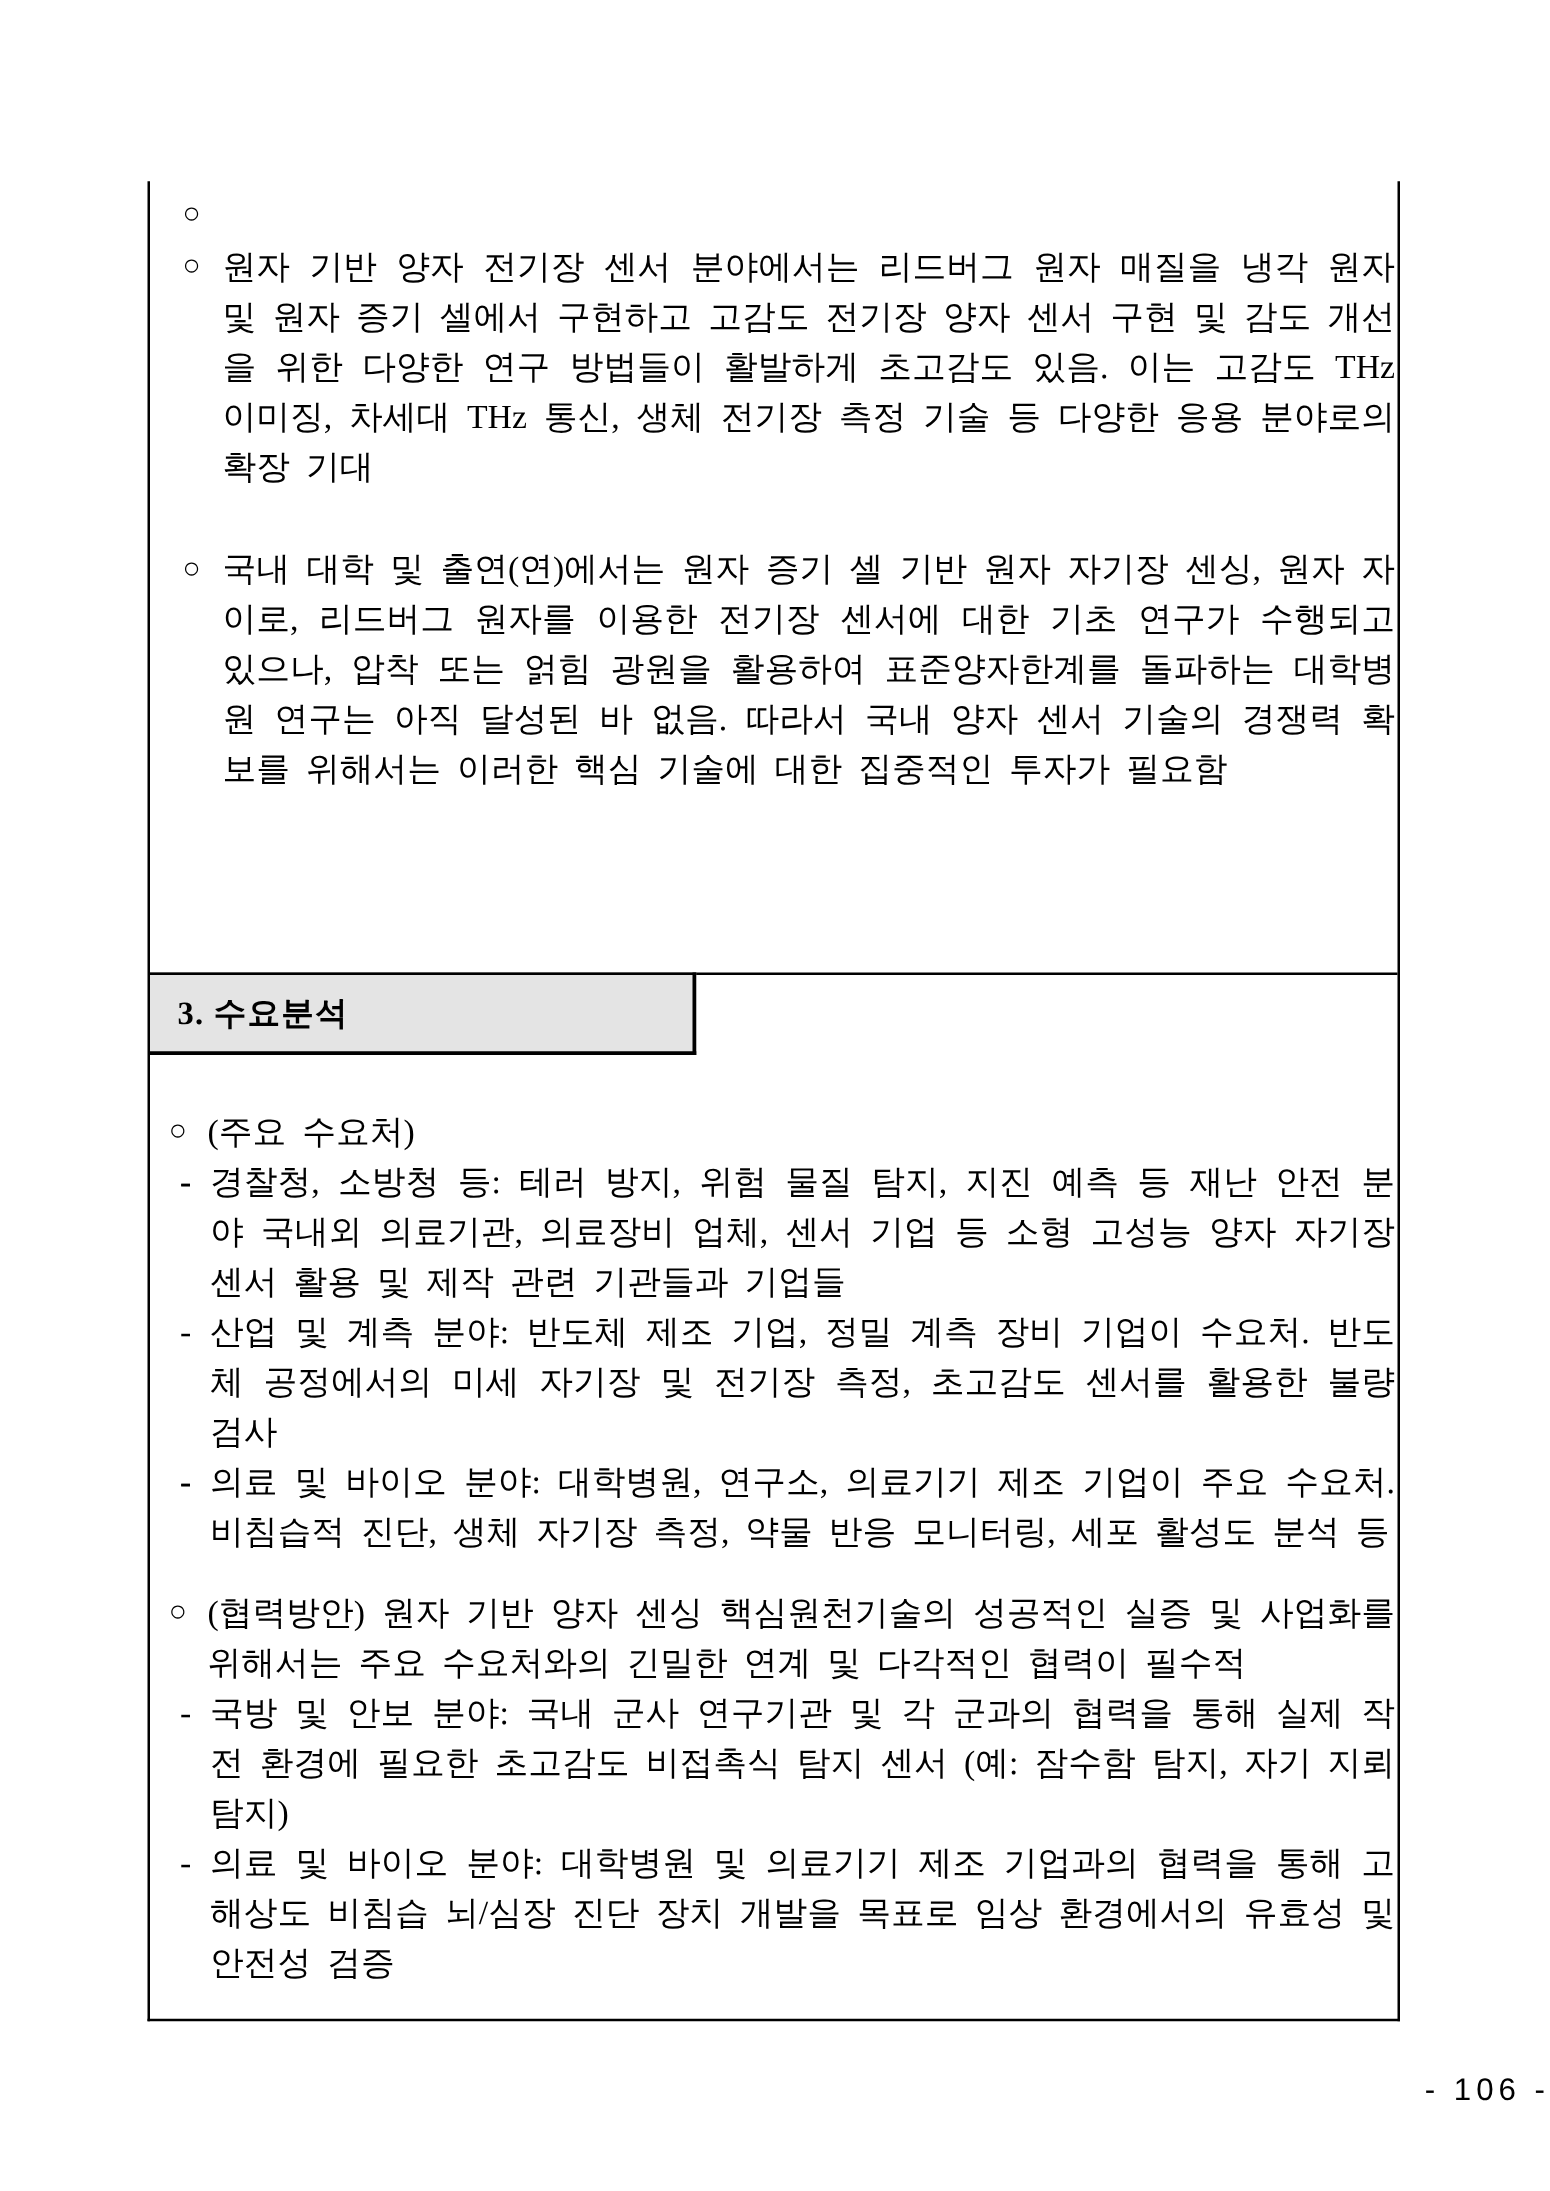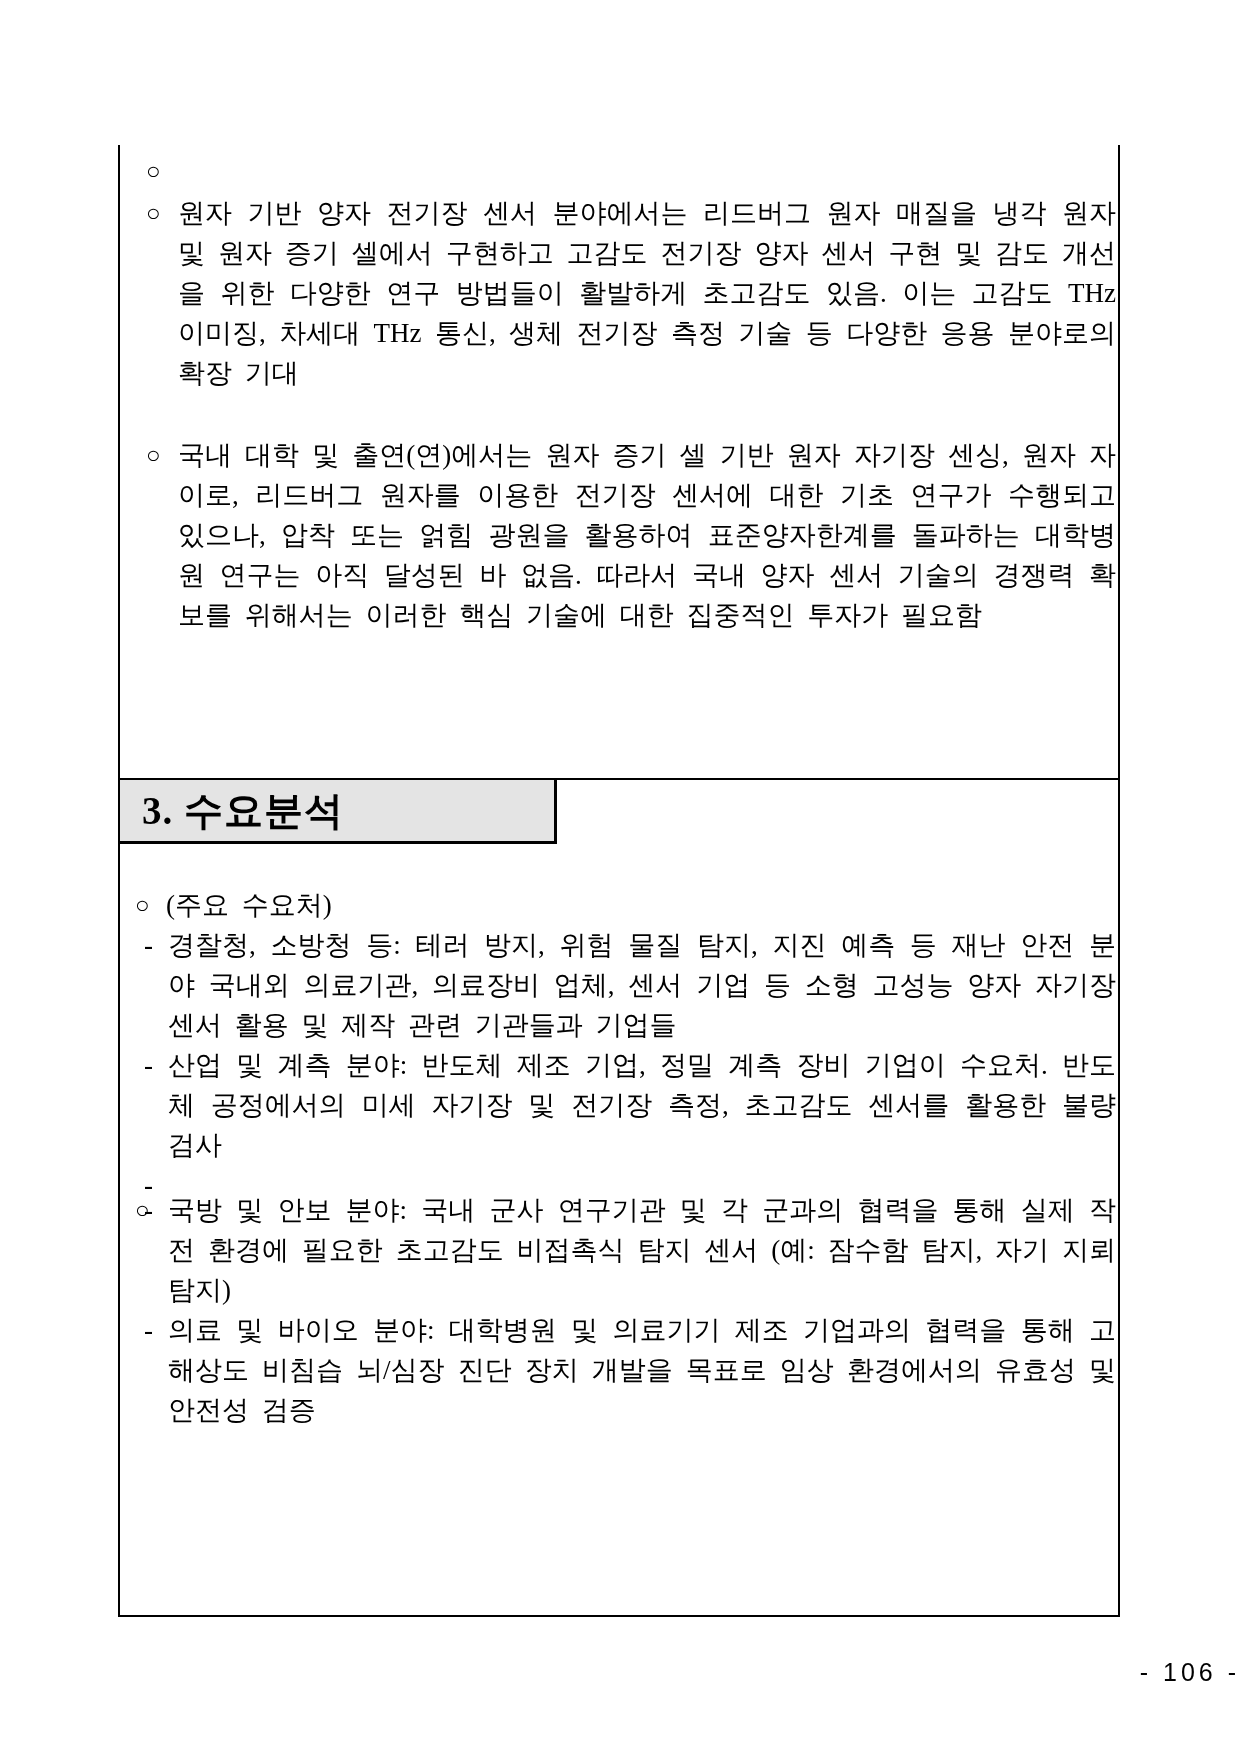--- a/index.html
+++ b/index.html
@@ -86,21 +86,21 @@
     width: 437px;
     height: 66px;
     box-sizing: border-box;
     background: #e4e4e4;
     border-top: 2px solid #000;
     border-right: 3px solid #000;
     border-bottom: 3px solid #000;
     display: flex;
     align-items: center;
     padding-left: 22px;
-    font-size: 39px;
+    font-size: 26px;
     font-weight: bold;
     letter-spacing: 1px;
   }
   .page-number {
     position: absolute;
     left: 0;
     right: 0;
     top: 1658px;
     text-align: right;
     font-family: "Liberation Sans", "DejaVu Sans", sans-serif;
@@ -146,23 +146,25 @@
     </div>
     <div class="para d-item">
       <span class="marker">-</span>
       <span>산업 및 계측 분야: 반도체 제조 기업, 정밀 계측 장비 기업이 수요처. 반도체 공정에서의 미세 자기장 및 전기장 측정, 초고감도 센서를 활용한 불량 검사</span>
     </div>
     <div class="para d-item">
       <span class="marker">-</span>
     </div>
     <div class="para d-item">
       <span class="marker">-</span>
+      <span>의료 및 바이오 분야: 대학병원, 연구소, 의료기기 제조 기업이 주요 수요처. 비침습적 진단, 생체 자기장 측정, 약물 반응 모니터링, 세포 활성도 분석 등</span>
     </div>
     <div class="para o-item gap-sm">
       <span class="marker">○</span>
+      <span>(협력방안) 원자 기반 양자 센싱 핵심원천기술의 성공적인 실증 및 사업화를 위해서는 주요 수요처와의 긴밀한 연계 및 다각적인 협력이 필수적</span>
     </div>
     <div class="para d-item">
       <span class="marker">-</span>
       <span>국방 및 안보 분야: 국내 군사 연구기관 및 각 군과의 협력을 통해 실제 작전 환경에 필요한 초고감도 비접촉식 탐지 센서 (예: 잠수함 탐지, 자기 지뢰 탐지)</span>
     </div>
     <div class="para d-item">
       <span class="marker">-</span>
       <span>의료 및 바이오 분야: 대학병원 및 의료기기 제조 기업과의 협력을 통해 고해상도 비침습 뇌/심장 진단 장치 개발을 목표로 임상 환경에서의 유효성 및 안전성 검증</span>
     </div>
   </div>

